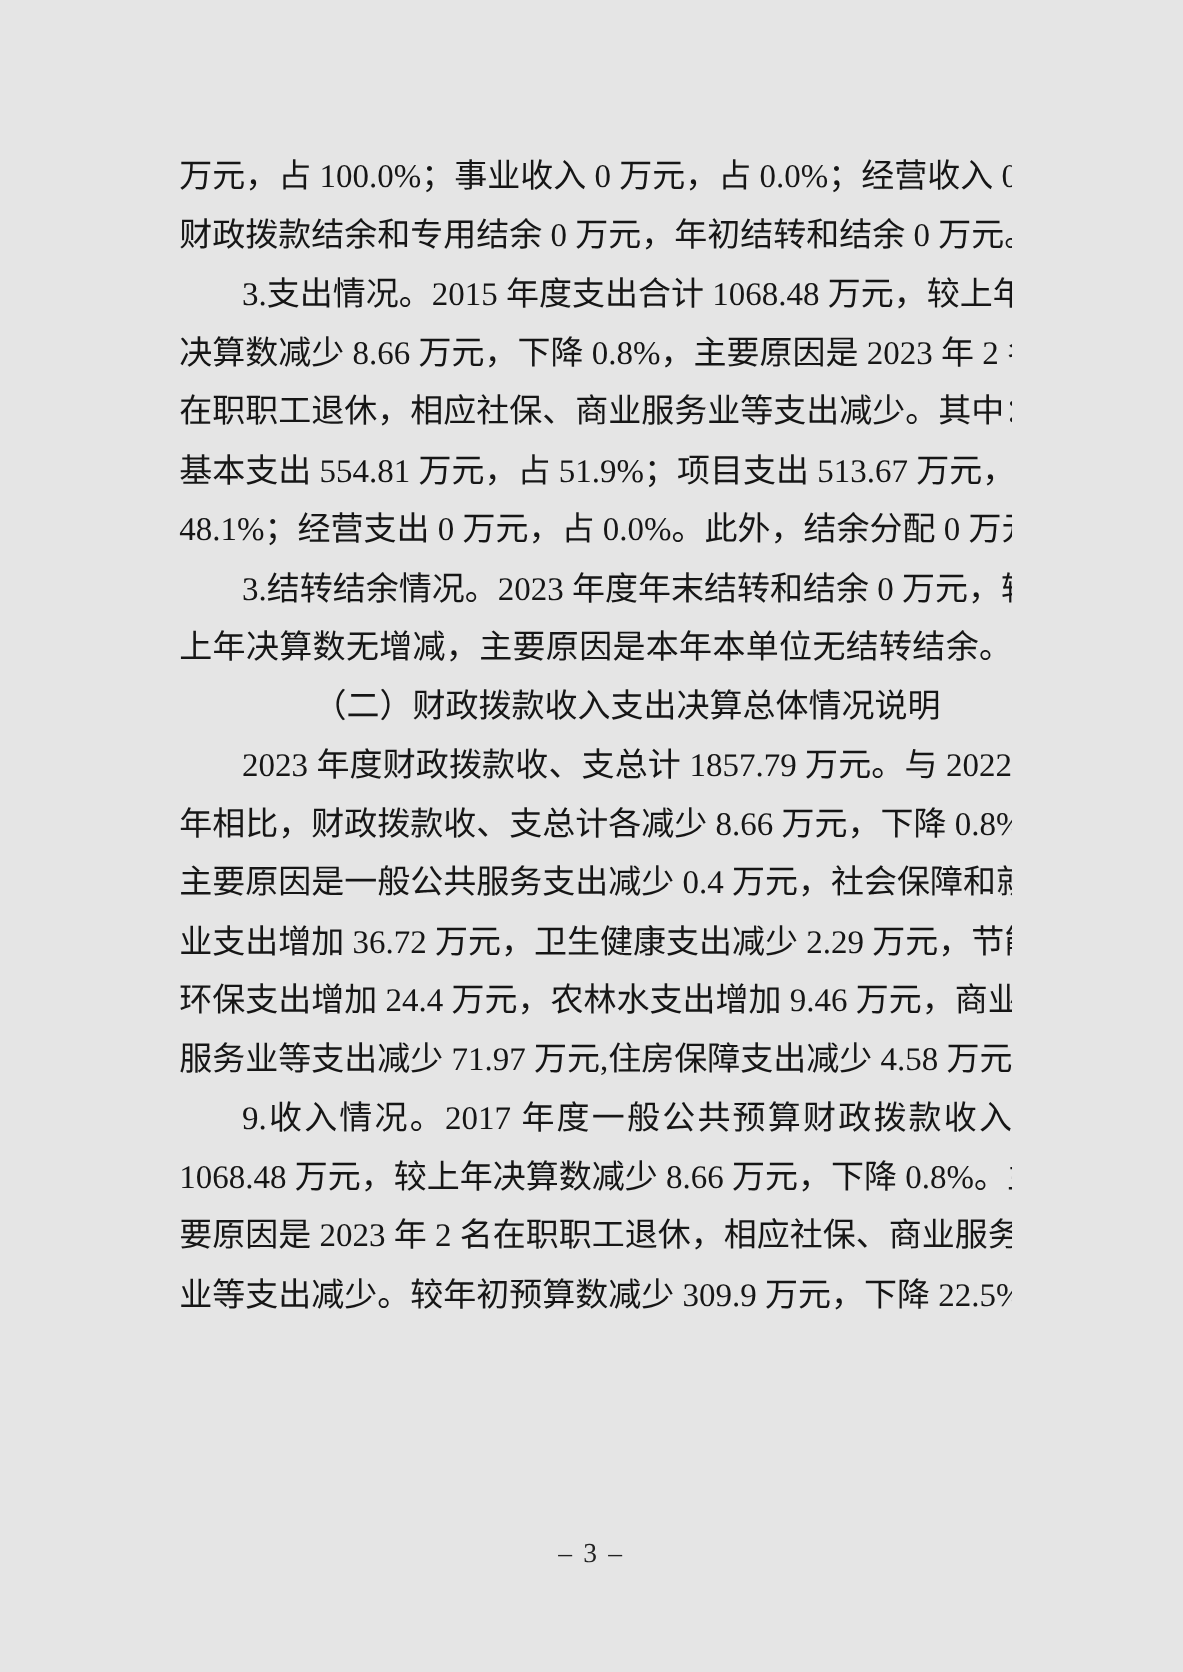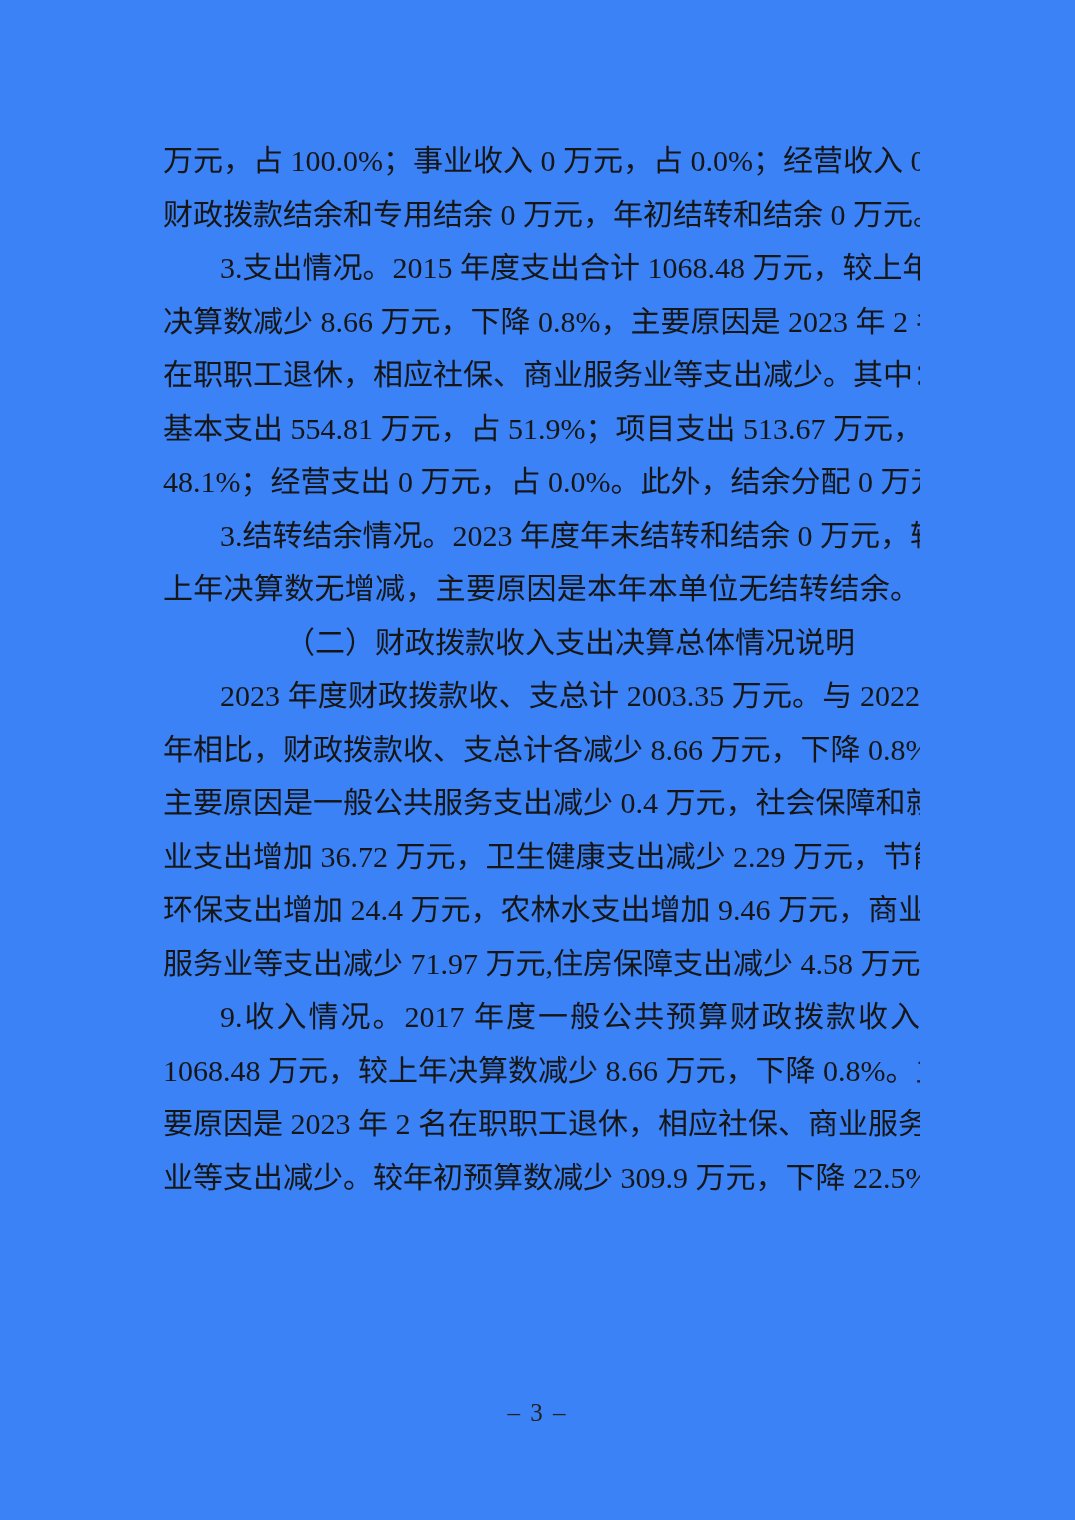--- a/index.html
+++ b/index.html
@@ -11,21 +11,21 @@
     width: 1075px;
     height: 1520px;
     position: relative;
     overflow: hidden;
     font-family: "Liberation Serif", "DejaVu Serif", serif;
     color: #161616;
   }
   .page {
     position: absolute;
     inset: 0;
-    background: #3b82f6;
+    background: #e5e5e5;
   }
   .text-block {
     position: absolute;
     left: 163px;
     top: 134px;
     width: 757px;
     font-size: 30px;
     line-height: 53.5px;
   }
   .paragraph { margin: 0; padding: 0; }
@@ -71,21 +71,21 @@
         <div class="line"><span class="seg">48.1%；经营支出 0 万元，占 0.0%。此外，结余分配 0 万元。</span></div>
       </div>
       <div class="paragraph">
         <div class="line indent"><span class="seg bold">3.结转结余情况。</span><span class="seg">2023 年度年末结转和结余 0 万元，较</span></div>
         <div class="line"><span class="seg">上年决算数无增减，主要原因是本年本单位无结转结余。</span></div>
       </div>
       <div class="paragraph">
         <div class="line indent natural"><span class="seg">（二）财政拨款收入支出决算总体情况说明</span></div>
       </div>
       <div class="paragraph">
-        <div class="line indent"><span class="seg">2023 年度财政拨款收、支总计 2003.35 万元。与 2022</span></div>
+        <div class="line indent"><span class="seg">2023 年度财政拨款收、支总计 1857.79 万元。与 2022</span></div>
         <div class="line"><span class="seg">年相比，财政拨款收、支总计各减少 8.66 万元，下降 0.8%。</span></div>
         <div class="line"><span class="seg">主要原因是一般公共服务支出减少 0.4 万元，社会保障和就</span></div>
         <div class="line"><span class="seg">业支出增加 36.72 万元，卫生健康支出减少 2.29 万元，节能</span></div>
         <div class="line"><span class="seg">环保支出增加 24.4 万元，农林水支出增加 9.46 万元，商业</span></div>
         <div class="line"><span class="seg">服务业等支出减少 71.97 万元,住房保障支出减少 4.58 万元。</span></div>
       </div>
       <div class="paragraph">
         <div class="line indent"><span class="seg bold">9.收入情况。</span><span class="seg">2017 年度一般公共预算财政拨款收入</span></div>
         <div class="line"><span class="seg">1068.48 万元，较上年决算数减少 8.66 万元，下降 0.8%。主</span></div>
         <div class="line"><span class="seg">要原因是 2023 年 2 名在职职工退休，相应社保、商业服务</span></div>

